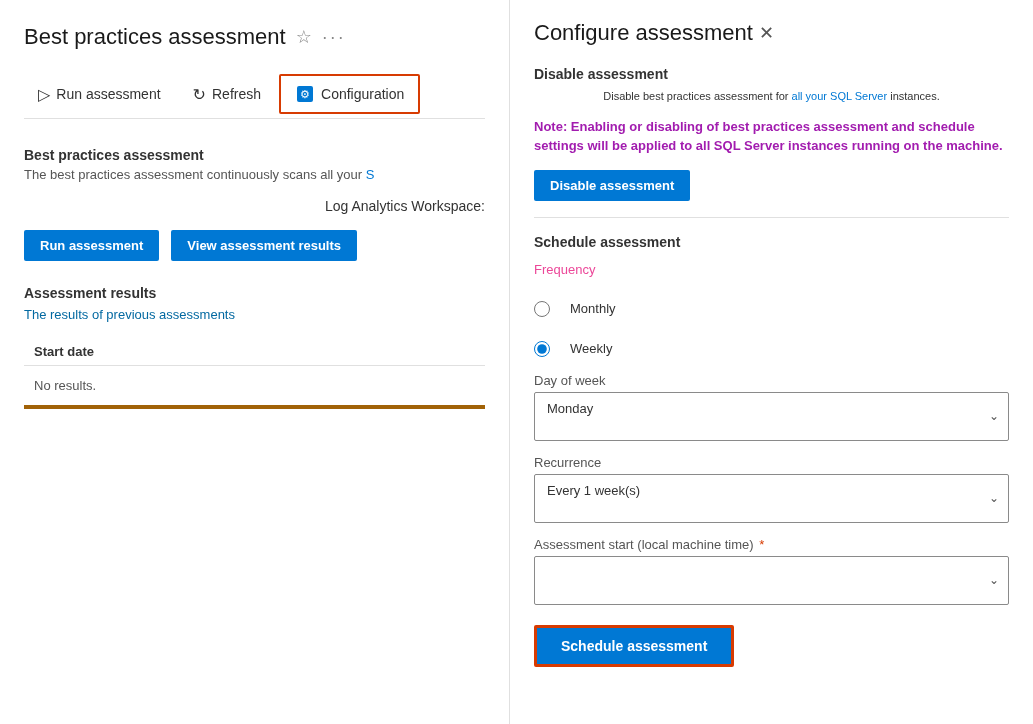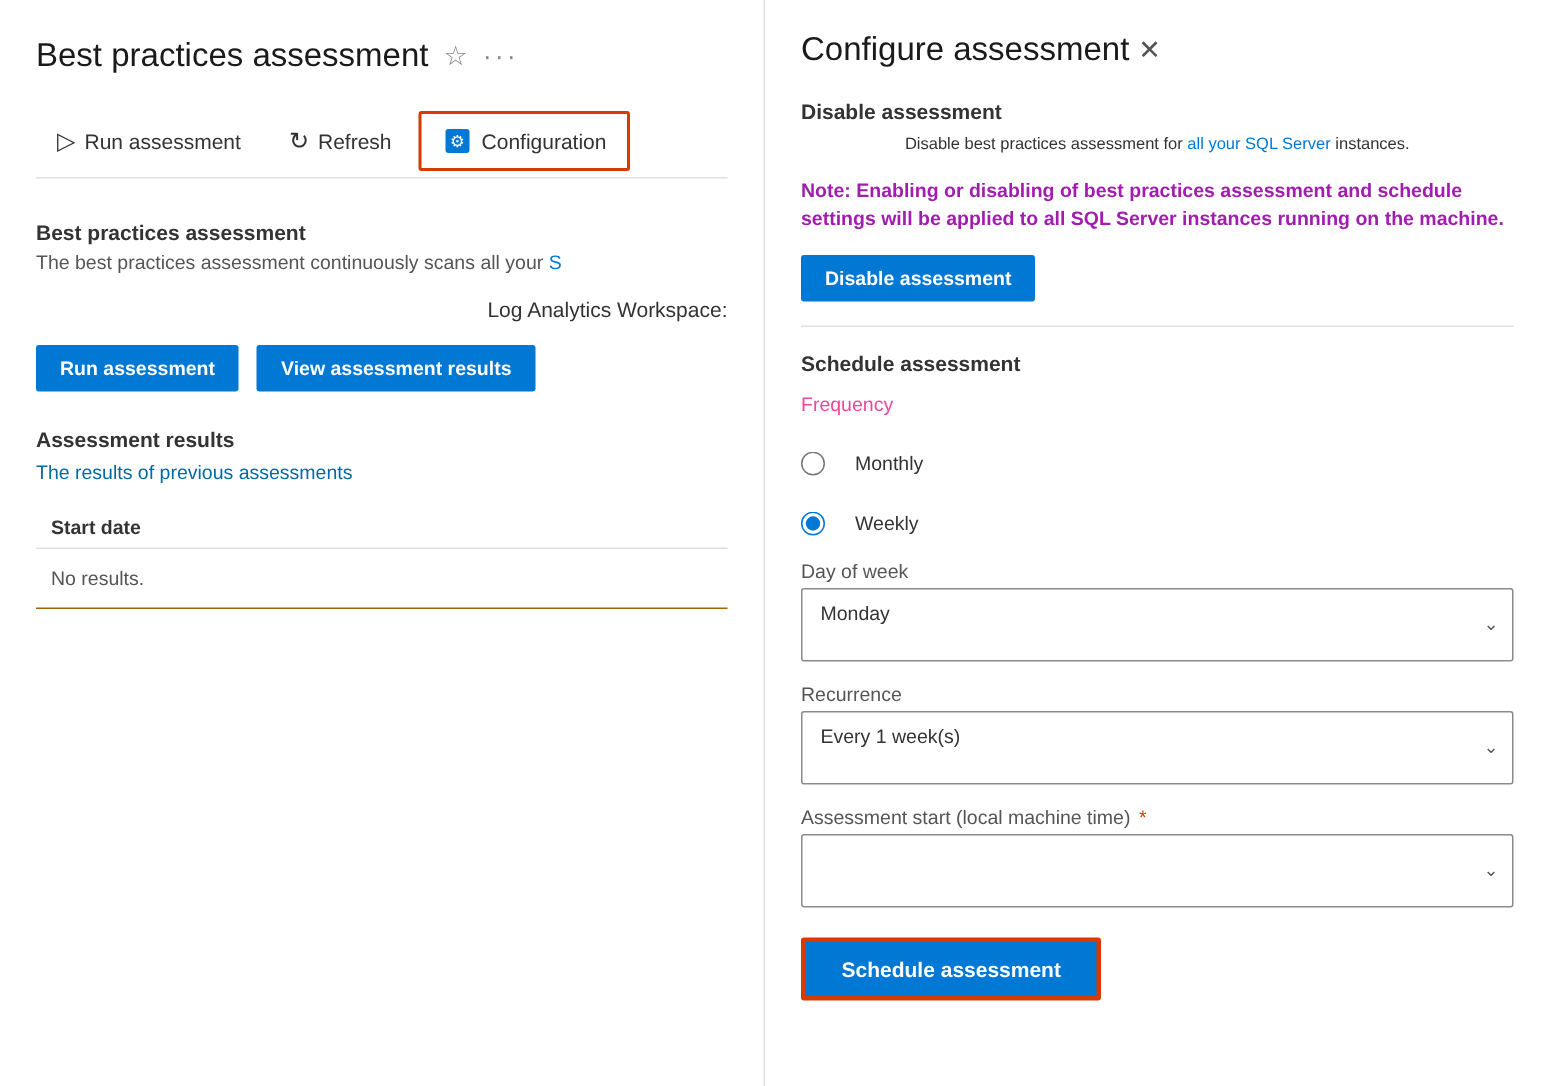--- a/index.html
+++ b/index.html
@@ -138,21 +138,21 @@
       padding: 6px 10px;
       font-weight: 600;
       font-size: 13px;
       border-bottom: 1px solid #e0e0e0;
     }
 
     .results-no-data {
       padding: 12px 10px;
       font-size: 13px;
       color: #555;
-      border-bottom: 1px solid #a16207;
+      border-bottom: 4px solid #a16207;
     }
 
     
     .right-panel {
       flex: 1;
       padding: 20px 24px;
       overflow-y: auto;
       position: relative;
     }
 

